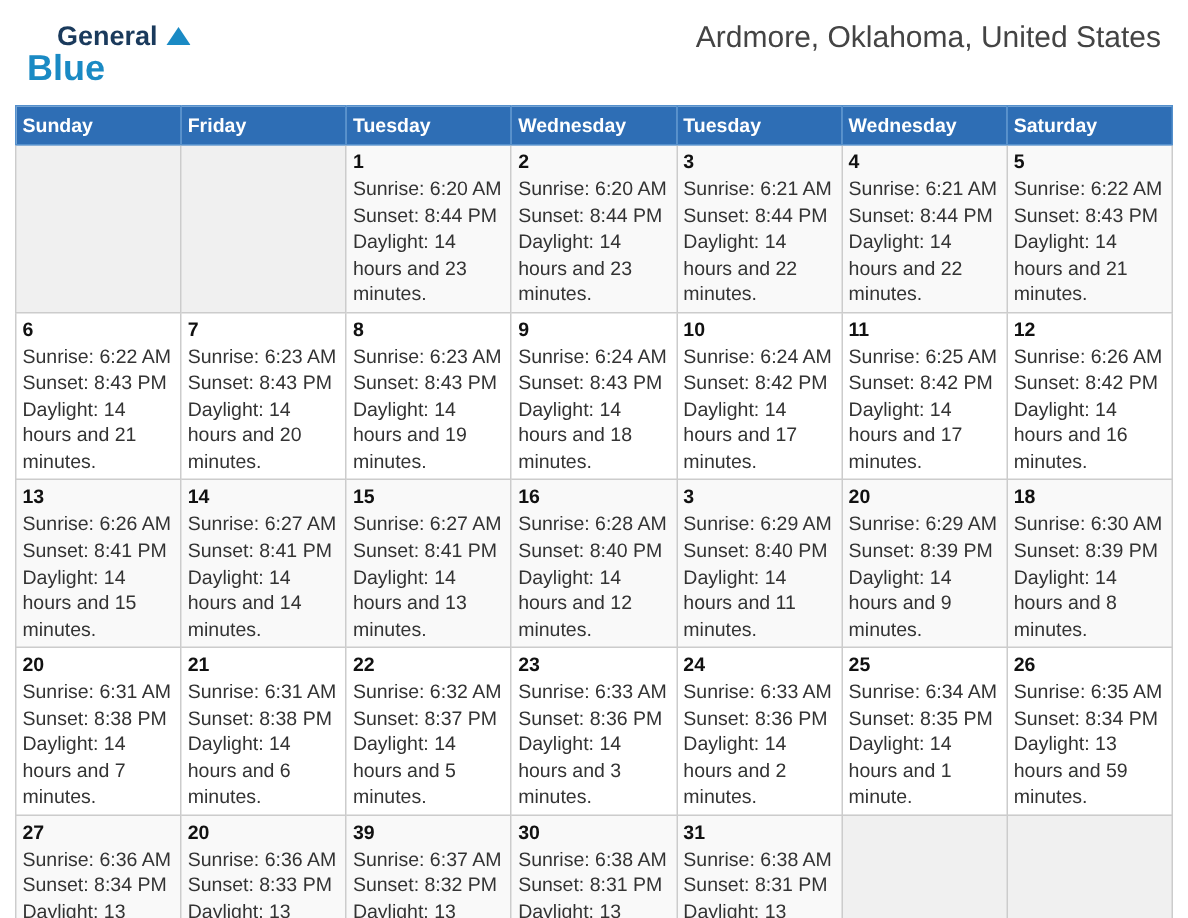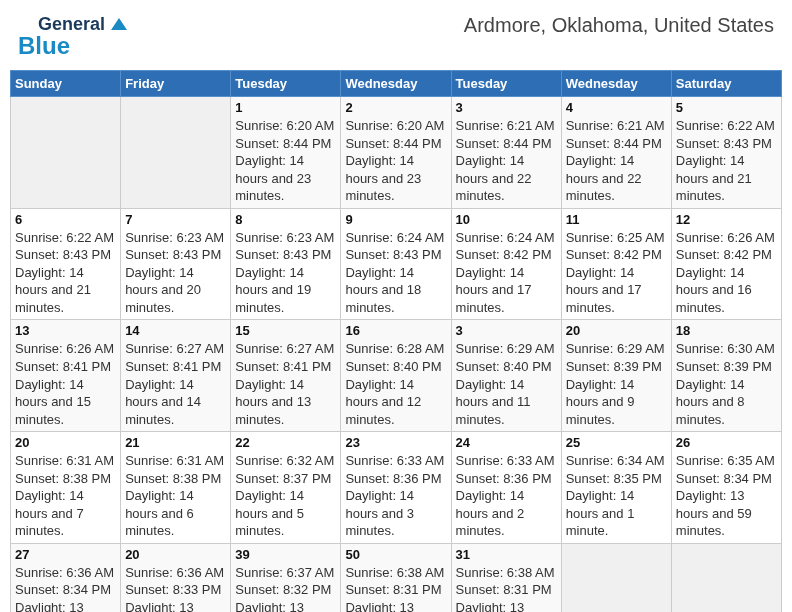--- a/index.html
+++ b/index.html
@@ -240,21 +240,21 @@
         </td>
         <td>
           <span class="day-num">20</span>
           <div class="cell-info">Sunrise: 6:36 AM<br>Sunset: 8:33 PM<br>Daylight: 13 hours and 56 minutes.</div>
         </td>
         <td>
           <span class="day-num">39</span>
           <div class="cell-info">Sunrise: 6:37 AM<br>Sunset: 8:32 PM<br>Daylight: 13 hours and 55 minutes.</div>
         </td>
         <td>
-          <span class="day-num">50</span>
+          <span class="day-num">30</span>
           <div class="cell-info">Sunrise: 6:38 AM<br>Sunset: 8:31 PM<br>Daylight: 13 hours and 53 minutes.</div>
         </td>
         <td>
           <span class="day-num">31</span>
           <div class="cell-info">Sunrise: 6:38 AM<br>Sunset: 8:31 PM<br>Daylight: 13 hours and 52 minutes.</div>
         </td>
         <td class="empty-cell"></td>
         <td class="empty-cell"></td>
       </tr>
     </tbody>

